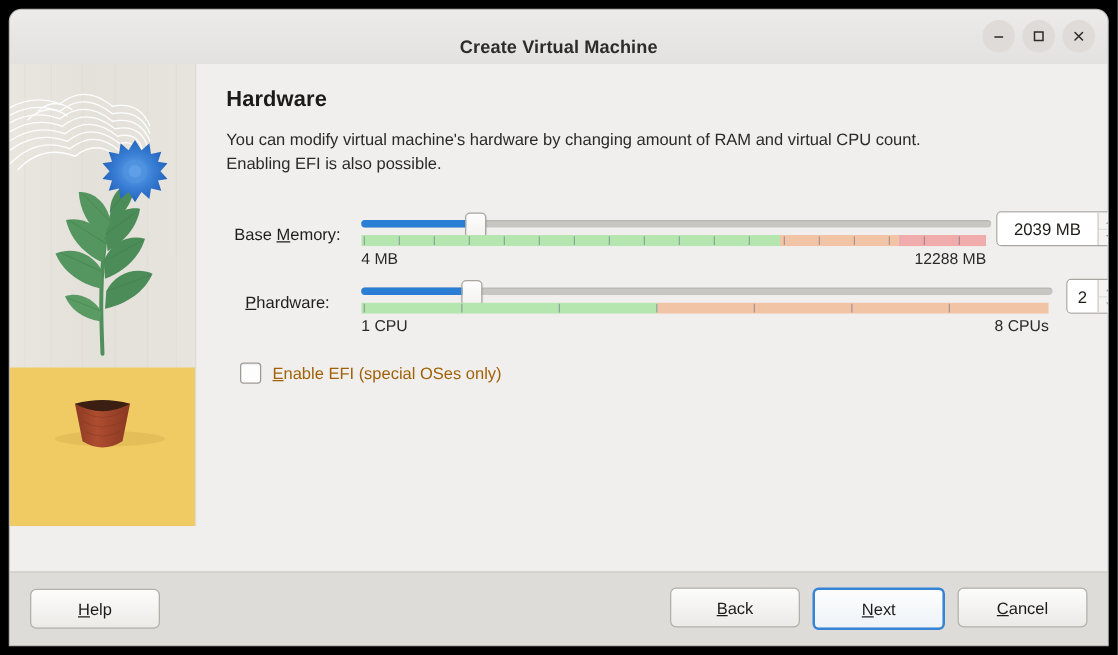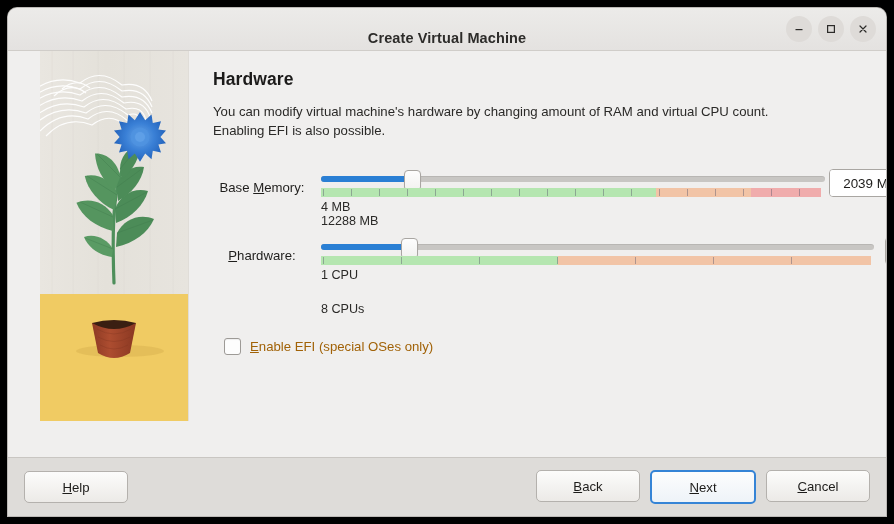--- a/index.html
+++ b/index.html
@@ -71,21 +71,20 @@
     cursor: default;
   }
   .win-btn svg { display:block; }
 
   
   .body-area {
     flex: 1 1 auto;
     display: flex;
     position: relative;
     background: #f0efee;
-    padding-left: 32px;
   }
 
   
   .side-art {
     width: 148px;
     flex: 0 0 148px;
     height: 370px;
     position: relative;
     overflow: hidden;
     background: #e6e3dd;
@@ -188,21 +187,20 @@
     background: rgba(90,90,110,0.45);
   }
 
   .range-labels {
     position: relative;
     display: flex;
     justify-content: space-between;
     font-size: 12.6px;
     color: #2b2a28;
     margin-top: 2px;
-    flex-direction: column;
   }
 
   
   .spinbox {
     display: flex;
     align-items: stretch;
     height: 26px;
     margin-left: 8px;
     margin-top: 1px;
     background: #ffffff;

